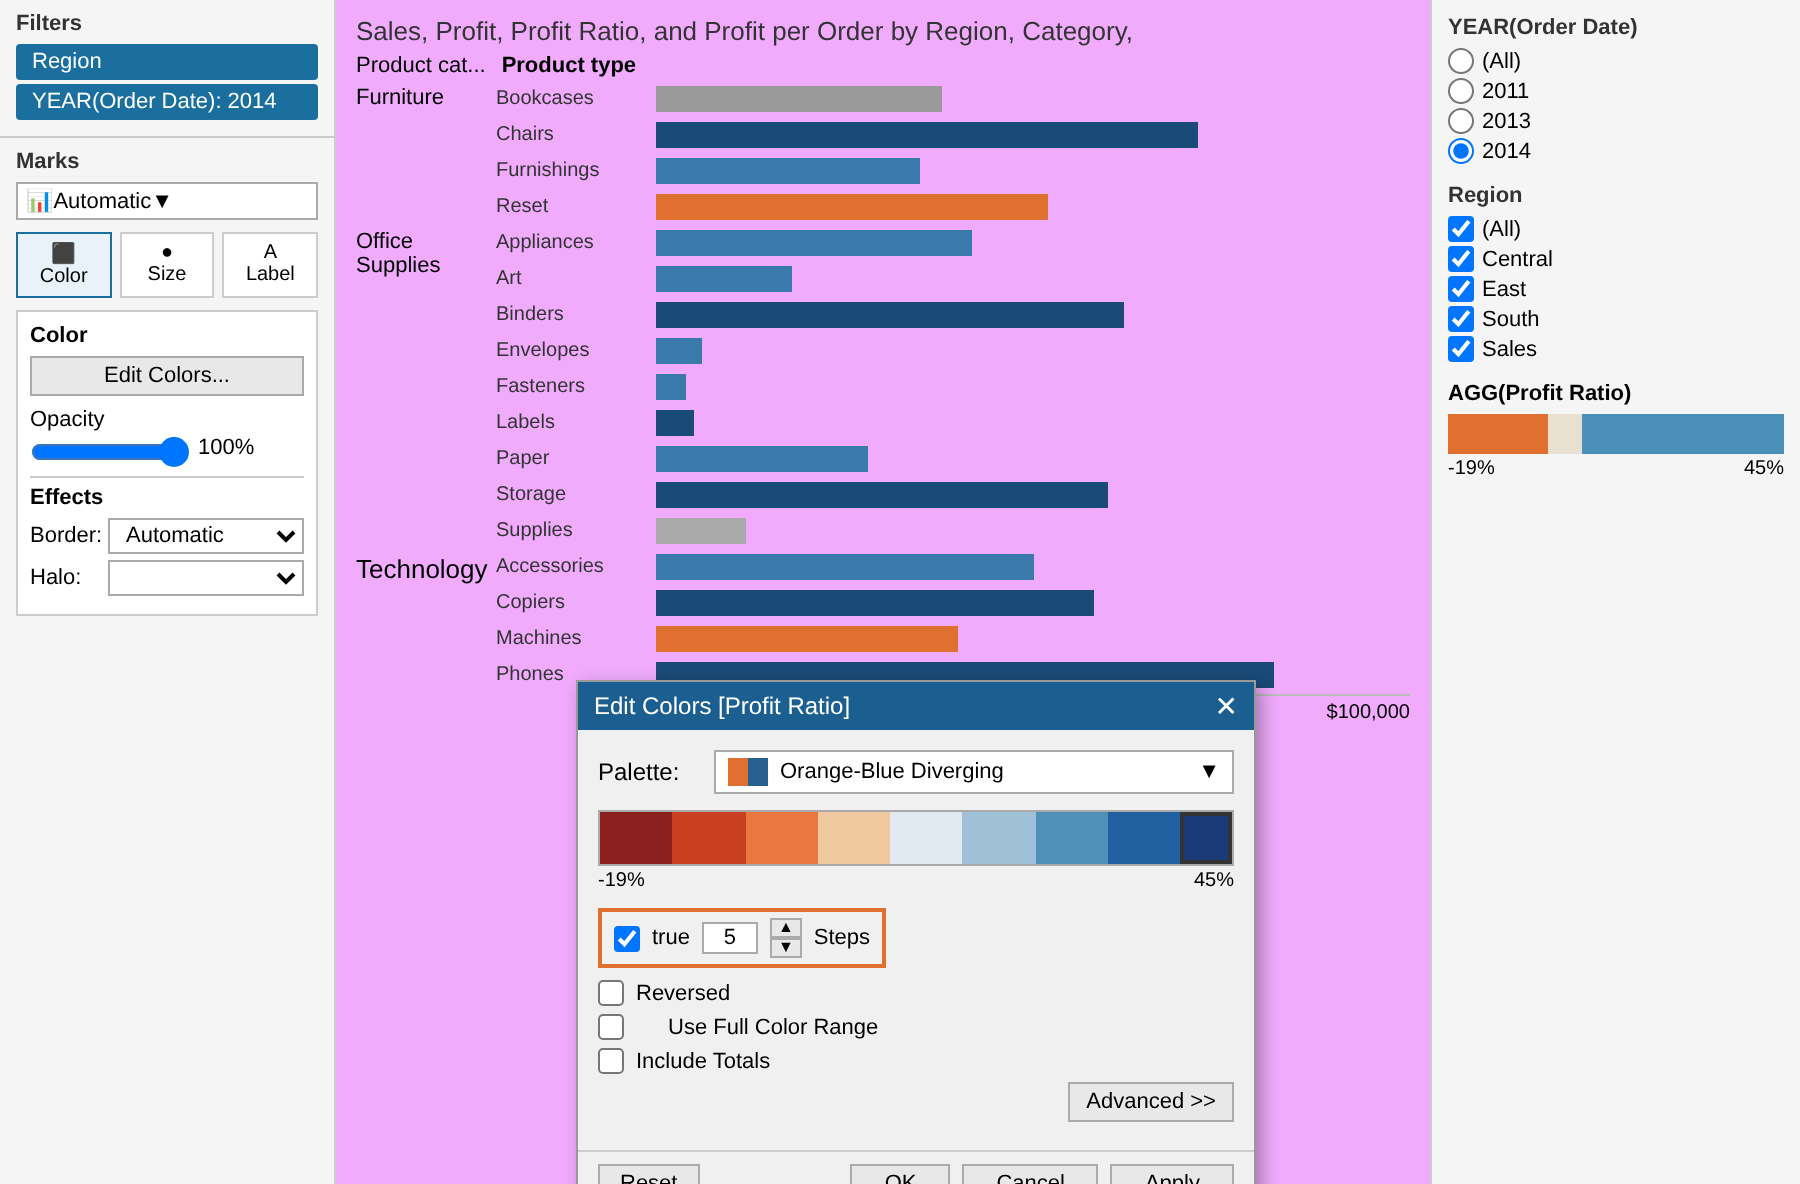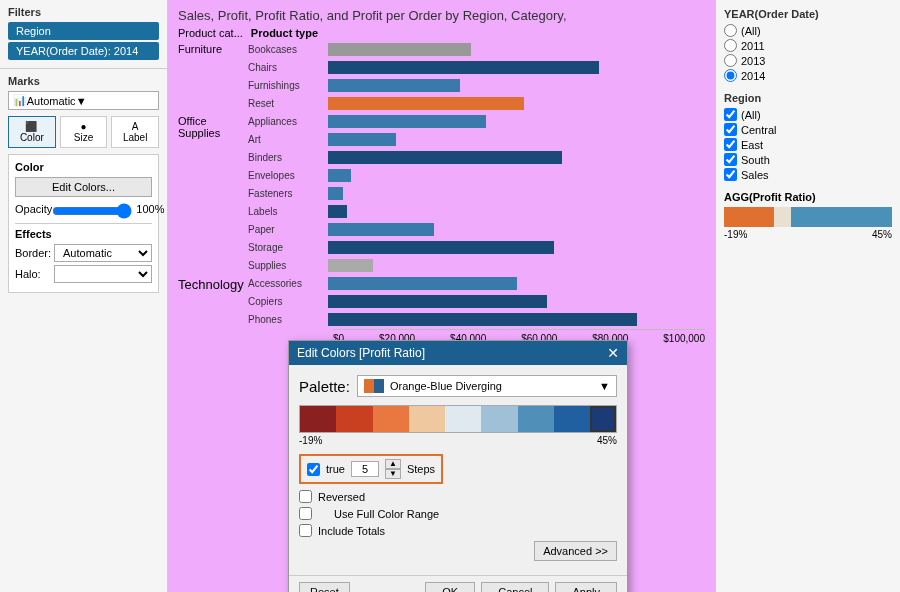--- a/index.html
+++ b/index.html
@@ -18,21 +18,21 @@
     .marks-dropdown { display: flex; align-items: center; border: 1px solid #aaa; background: white; padding: 2px 4px; margin-bottom: 6px; cursor: pointer; }
 
     .marks-buttons { display: flex; gap: 4px; margin-bottom: 6px; }
     .marks-btn { display: flex; flex-direction: column; align-items: center; border: 1px solid #ccc; background: white; padding: 4px 8px; cursor: pointer; font-size: 10px; flex: 1; }
     .marks-btn.active { border-color: #1a6f9f; background: #e8f2f8; }
 
     .color-section { border: 1px solid #ccc; margin: 0 0 6px 0; padding: 6px; background: white; }
     .color-title { font-size: 11px; font-weight: bold; margin-bottom: 4px; }
     .edit-colors-btn { width: 100%; border: 1px solid #aaa; background: #e8e8e8; padding: 3px; cursor: pointer; font-size: 11px; margin-bottom: 6px; }
 
-    .opacity-row { display: flex; margin-bottom: 4px; }
+    .opacity-row { display: flex; flex-direction: column; margin-bottom: 4px; }
     .opacity-label { font-size: 11px; margin-bottom: 2px; }
     .opacity-slider-row { display: flex; gap: 4px; }
     .opacity-slider { width: 80px; }
 
     .effects-section { margin-top: 4px; }
     .effects-title { font-size: 11px; font-weight: bold; margin-bottom: 4px; }
     .effect-row { display: flex; align-items: center; gap: 4px; margin-bottom: 3px; }
     .effect-label { width: 35px; font-size: 11px; }
     .effect-dropdown { border: 1px solid #aaa; background: white; padding: 1px 4px; font-size: 11px; flex: 1; cursor: pointer; }
 
@@ -56,21 +56,21 @@
     .agg-bar-neg { background: #e07030; width: 30%; height: 100%; }
     .agg-bar-mid { background: #e8e0d0; width: 10%; height: 100%; }
     .agg-bar-pos { background: #4a90b8; width: 60%; height: 100%; }
     .agg-labels { display: flex; justify-content: space-between; font-size: 10px; margin-top: 2px; }
     .dialog { position: absolute; top: 340px; left: 120px; width: 340px; background: #f0f0f0; border: 1px solid #999; box-shadow: 3px 3px 8px rgba(0,0,0,0.3); z-index: 101; }
     .dialog-titlebar { background: #1a5f8f; color: white; padding: 4px 8px; display: flex; justify-content: space-between; align-items: center; font-size: 12px; }
     .dialog-close-btn { background: none; border: none; color: white; cursor: pointer; font-size: 14px; }
     .dialog-body { padding: 10px; }
 
     .dialog-row { display: flex; align-items: center; margin-bottom: 8px; gap: 8px; }
-    .dialog-label { font-size: 15px; width: 50px; }
+    .dialog-label { font-size: 12px; width: 50px; }
 
     .palette-dropdown { flex: 1; border: 1px solid #aaa; background: white; padding: 3px 6px; font-size: 11px; display: flex; align-items: center; cursor: pointer; }
     .palette-preview { width: 20px; height: 14px; margin-right: 6px; display: flex; }
     .palette-preview-orange { width: 10px; height: 14px; background: #e07030; }
     .palette-preview-blue { width: 10px; height: 14px; background: #2a6090; }
     .advanced-btn { border: 1px solid #aaa; background: #e8e8e8; padding: 3px 8px; font-size: 11px; cursor: pointer; }
     .dlg-btn { border: 1px solid #aaa; background: #e8e8e8; padding: 3px 16px; font-size: 11px; cursor: pointer; }
     .dlg-btn-reset { border: 1px solid #aaa; background: #e8e8e8; padding: 3px 10px; font-size: 11px; cursor: pointer; }
 
     .divider-line { border-bottom: 1px solid #ccc; margin: 4px 0; }
@@ -269,20 +269,26 @@
                 <div class="bar-fill" style="width:50%; background:#3a7aaa;"></div>
               </div>
             </div>
             <div class="single-bar-row">
               <div class="prod-name">Copiers</div>
               <div class="bar-wrap">
                 <div class="bar-fill" style="width:58%; background:#1a4a78;"></div>
               </div>
             </div>
             <div class="single-bar-row">
+              <div class="prod-name">Machines</div>
+              <div class="bar-wrap">
+                <div class="bar-fill" style="width:40%; background:#e07030;"></div>
+              </div>
+            </div>
+            <div class="single-bar-row">
               <div class="prod-name">Phones</div>
               <div class="bar-wrap">
                 <div class="bar-fill" style="width:82%; background:#1a4a78;"></div>
               </div>
             </div>
           </div>
         </div>
       </div>
 
       <div style="margin-left:155px;">

